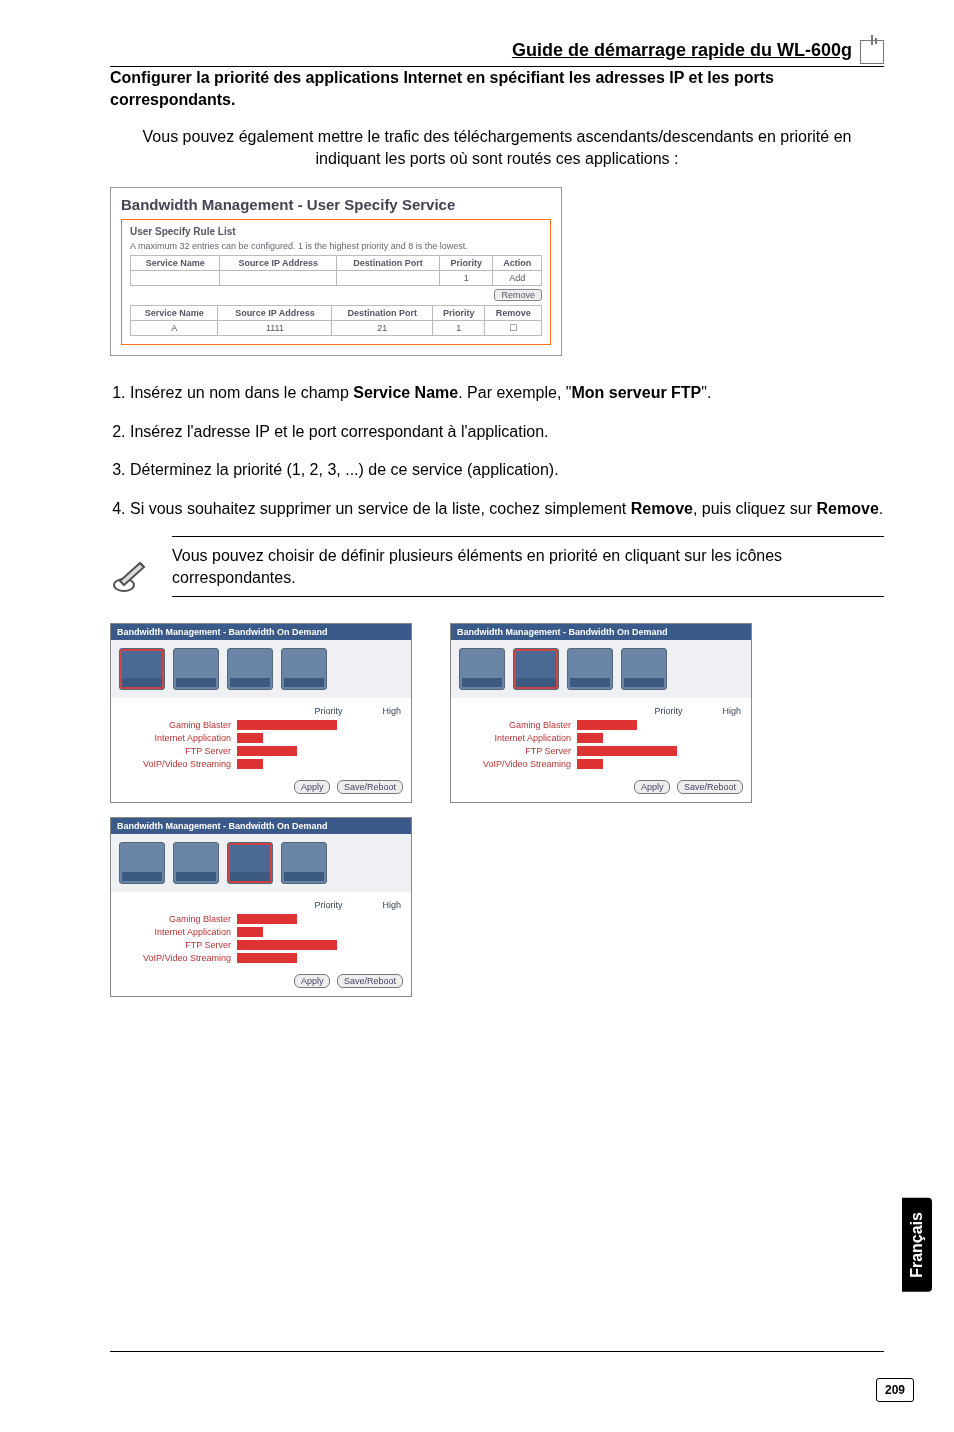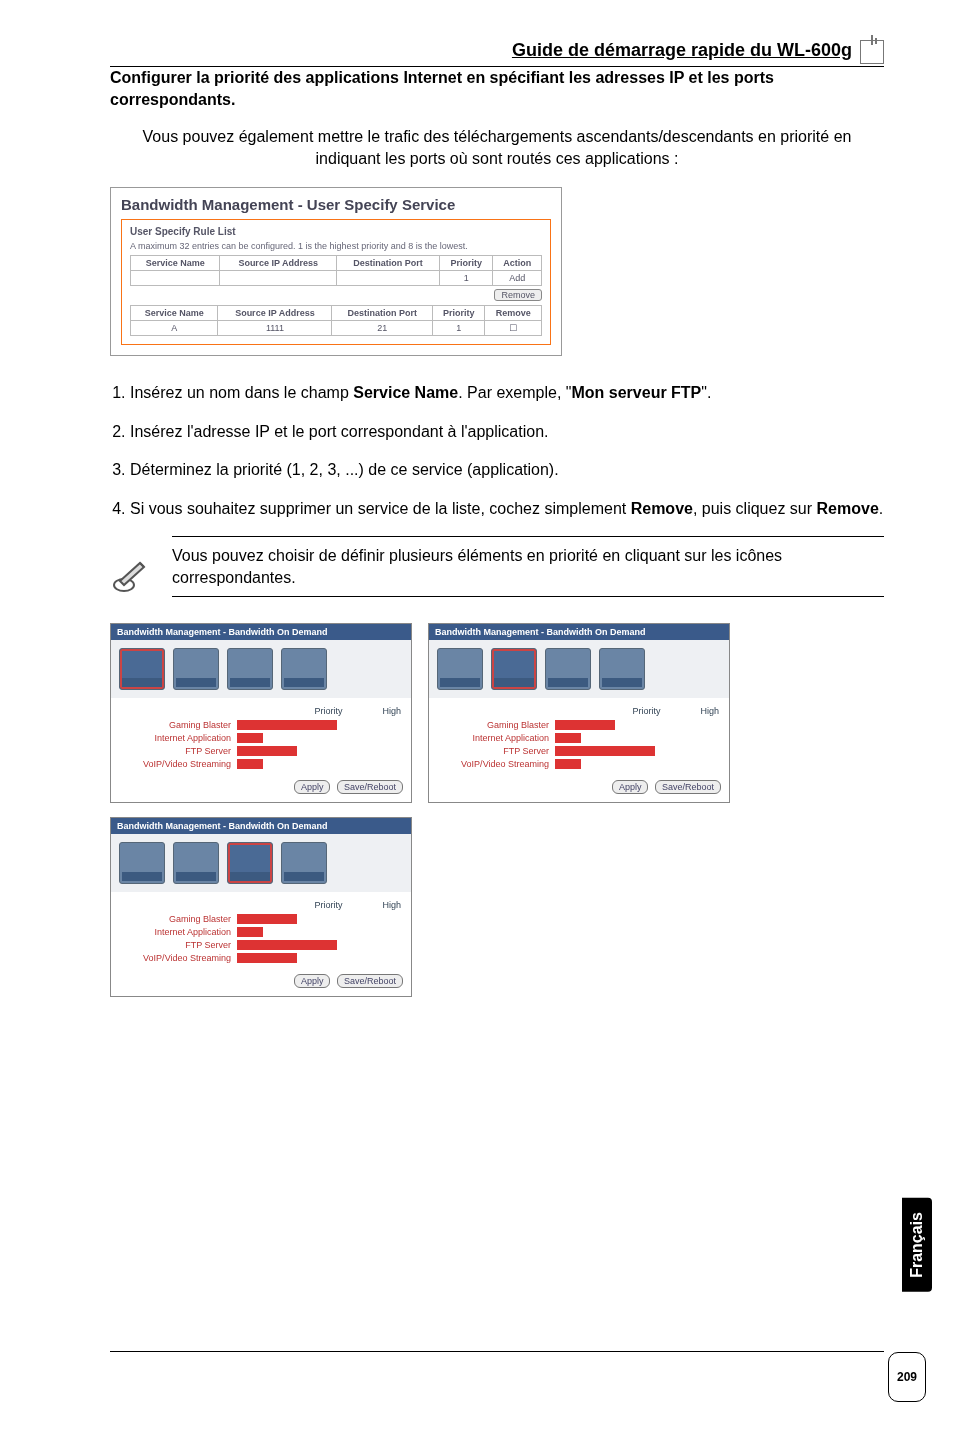--- a/index.html
+++ b/index.html
@@ -44,21 +44,21 @@
   ol.steps li { font-size:16px; line-height:1.4; margin-bottom:16px; text-align:justify;}
   ol.steps li b { font-weight:bold; }
 
   
   .note-row { display:flex; align-items:flex-end; gap:22px; margin: 4px 0 26px 0;}
   .pen-icon { width:40px; height:40px; flex:0 0 40px; }
   .pen-icon svg { width:100%; height:100%; }
   .note-cell { border-top:1px solid #000; border-bottom:1px solid #000; padding:8px 0; font-size:16px; line-height:1.35; flex:1;}
 
   
-  .shots { display:flex; gap:16px; flex-wrap:wrap; }
+  .shots { display:flex; gap:38px; flex-wrap:wrap; }
   .shots .col { display:flex; flex-direction:column; gap:14px; }
   .shot { width:300px; border:1px solid #888; font-size:9px; color:#446; }
   .shot .titlebar { background:#3a5a8a; color:#fff; padding:3px 6px; font-size:9px; font-weight:bold;}
   .shot .iconrow { display:flex; gap:8px; padding:8px; background:#eef0f3;}
   .shot .iconrow .ic { width:44px; height:40px; background:#6a85a5; border:1px solid #567; border-radius:3px; position:relative;}
   .shot .iconrow .ic.sel { background:#4a6a95; box-shadow:0 0 0 2px #c44 inset;}
   .shot .iconrow .ic::after { content:""; position:absolute; bottom:2px; left:2px; right:2px; height:9px; background:#3c5a80;}
   .shot .body { padding:8px 10px 4px 10px; }
   .shot .hdrP { display:flex; justify-content:flex-end; gap:40px; font-size:9px; margin-bottom:4px; color:#345; }
   .shot .row { display:flex; align-items:center; gap:6px; font-size:9px; margin:3px 0;}
@@ -73,23 +73,23 @@
 
   
   .sidetab {
     position:absolute; right:22px; bottom:140px;
     background:#000; color:#fff; font-weight:bold;
     writing-mode: vertical-rl; transform: rotate(180deg);
     padding:14px 6px; font-size:16px; border-radius:4px 0 0 4px;
   }
   
   .pagenum {
-    position:absolute; right:28px; bottom:30px;
-    border:1px solid #000; border-radius:10px;
-    padding:17px 8px; font-size:12px; font-weight:bold;
+    position:absolute; right:40px; bottom:30px;
+    border:1px solid #000; border-radius:3px;
+    padding:4px 8px; font-size:12px; font-weight:bold;
   }
   .footer-line { position:absolute; left:110px; right:70px; bottom:80px; border-top:1px solid #000;}
 </style>
 </head>
 <body>
 
 <div class="page">
 
   <div class="hdr-wrap">
     <span>Guide de démarrage rapide du WL-600g</span>

